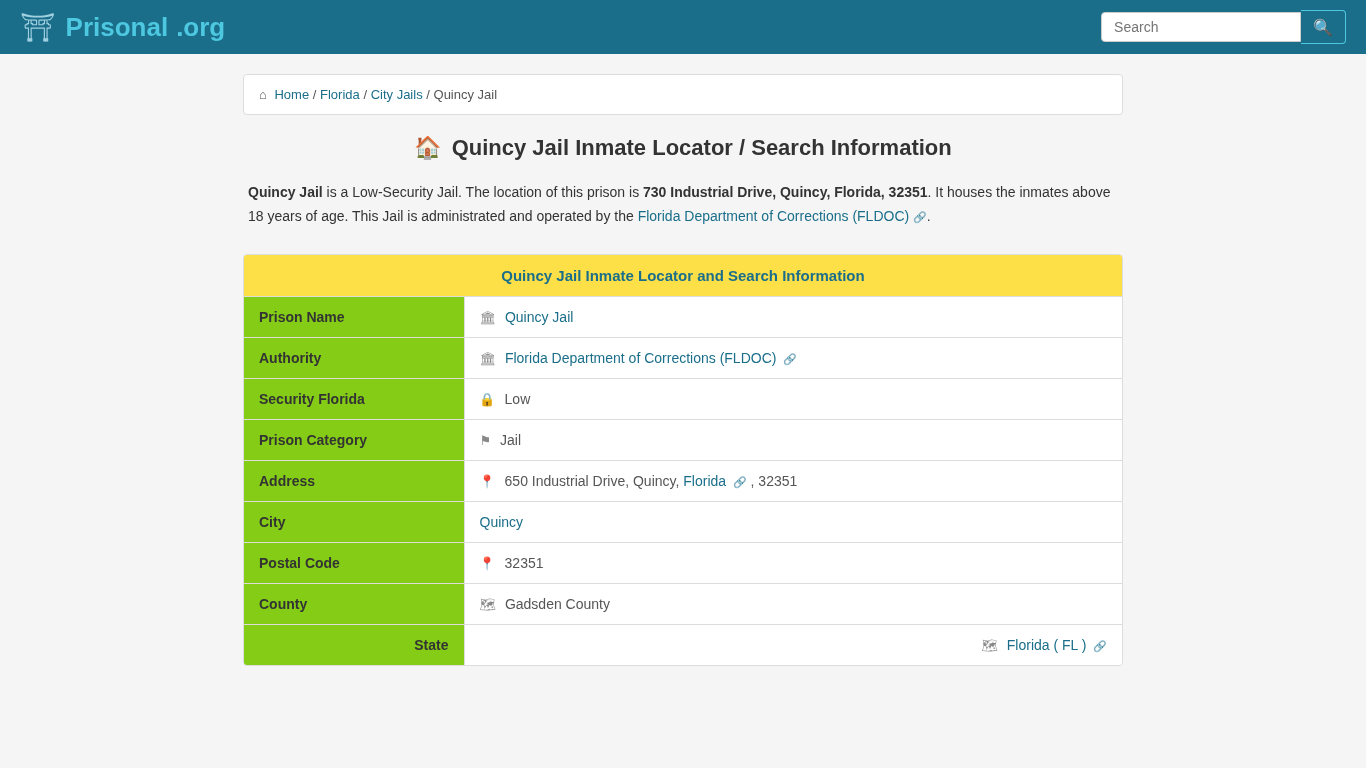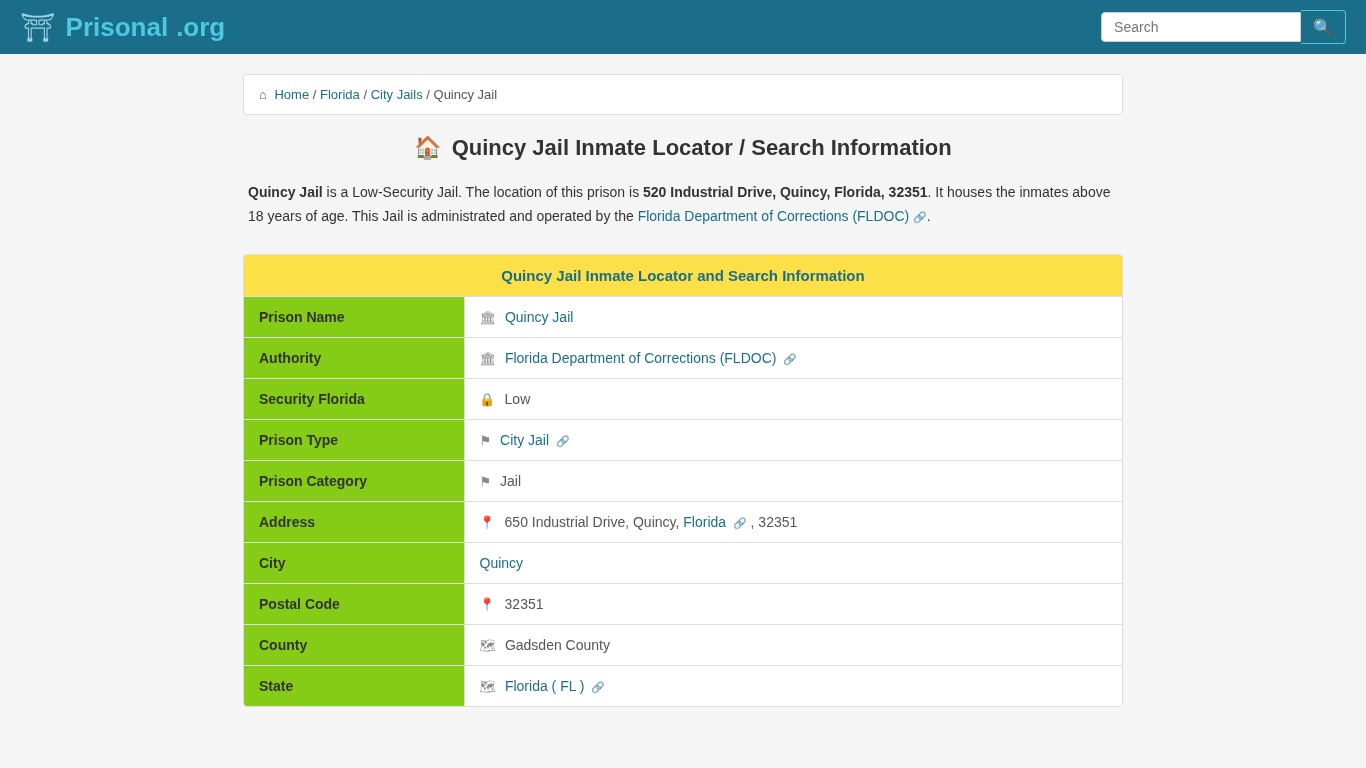--- a/index.html
+++ b/index.html
@@ -124,21 +124,21 @@
     }
 
     
     .info-table {
       width: 100%;
       border-collapse: collapse;
     }
     .info-table tr {
       border-bottom: 1px solid #ddd;
     }
-    .info-table tr:last-child { border-bottom: none; }
+    .info-table tr:last-child { border-bottom: none; text-align: right; }
     .info-table td {
       padding: 12px 15px;
       vertical-align: middle;
     }
     .info-table td:first-child {
       background: #84cc16;
       font-weight: bold;
       width: 220px;
       border-right: 1px solid #ddd;
       color: #333;
@@ -185,21 +185,21 @@
     <span> / </span>
     <span>Quincy Jail</span>
   </nav>
 
   <h1 class="page-title">
     <span class="prison-icon">🏠</span>
     <span>Quincy Jail Inmate Locator / Search Information</span>
   </h1>
 
   <div class="description">
-    <strong>Quincy Jail</strong><span> is a Low-Security Jail. The location of this prison is </span><strong>520 Industrial Drive, Quincy, Florida, 32351</strong><span>. It houses the inmates above 18 years of age. This Jail is administrated and operated by the </span><a href="#">Florida Department of Corrections (FLDOC)</a> <span style="font-size:11px;">🔗</span><span>.</span>
+    <strong>Quincy Jail</strong><span> is a Low-Security Jail. The location of this prison is </span><strong>730 Industrial Drive, Quincy, Florida, 32351</strong><span>. It houses the inmates above 18 years of age. This Jail is administrated and operated by the </span><a href="#">Florida Department of Corrections (FLDOC)</a> <span style="font-size:11px;">🔗</span><span>.</span>
   </div>
 
   <div class="info-section">
     <div class="info-section-header">Quincy Jail Inmate Locator and Search Information</div>
     <table class="info-table">
       <tbody>
 
         <tr>
           <td>Prison Name</td>
           <td>
@@ -218,28 +218,20 @@
         </tr>
 
         <tr>
           <td>Security Florida</td>
           <td>
             <span class="cell-icon">🔒</span>
             <span>Low</span>
           </td>
         </tr>
 
-        <tr>
-          <td>Prison Type</td>
-          <td>
-            <span class="cell-icon">⚑</span>
-            <a href="#">City Jail</a>
-            <span class="ext-link-icon">🔗</span>
-          </td>
-        </tr>
 
         <tr>
           <td>Prison Category</td>
           <td>
             <span class="cell-icon">⚑</span>
             <span>Jail</span>
           </td>
         </tr>
 
         <tr>

